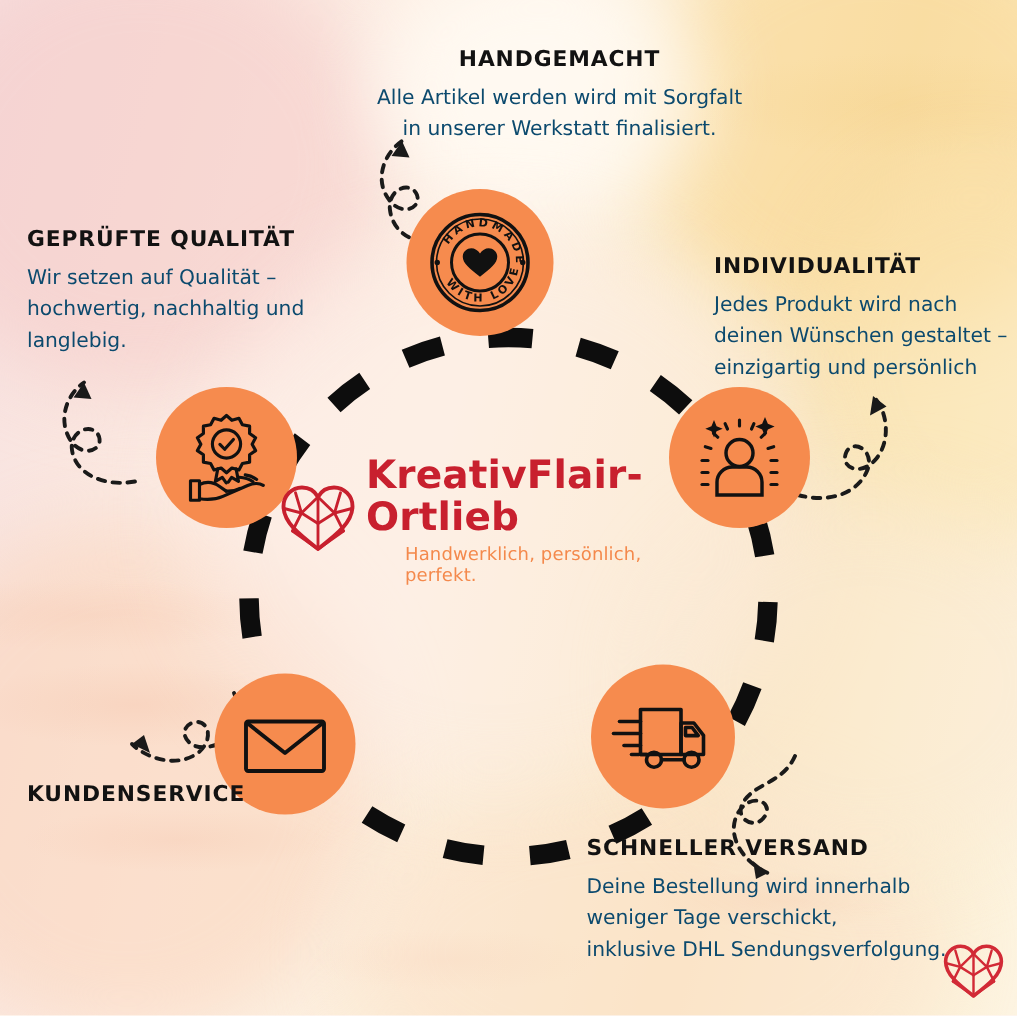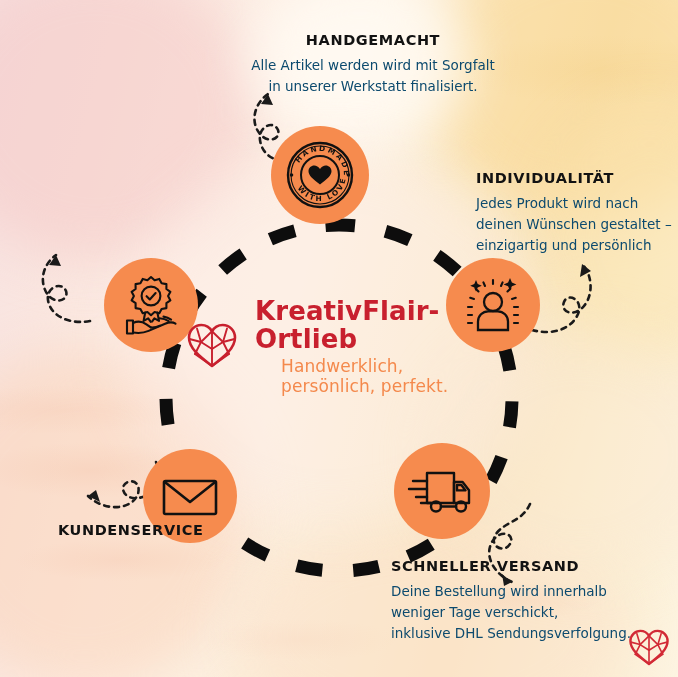--- a/index.html
+++ b/index.html
@@ -81,31 +81,31 @@
   .center-title{text-align:center;}
 
   
   #logo{
     position:absolute;
     left:186px;top:316px;
     width:268px;height:62px;
     display:flex;align-items:center;
   }
   #logo .mark{flex:0 0 auto;margin-right:6px;}
-  #logo .words{display:flex;flex-direction:column;justify-content:center;margin-left:11px;}
+  #logo .words{display:flex;flex-direction:column;justify-content:center;}
   #logo .brand{
     font-family:"DejaVu Sans", sans-serif;
     font-size:26px;font-weight:bold;
     color:#C8202E;
     letter-spacing:.1px;
     line-height:1.05;
   }
   #logo .tagline{
     font-family:"DejaVu Sans", sans-serif;
-    font-size:17px;
+    font-size:12px;
     color:#F4894C;
     margin-top:3px;
     margin-left:26px;
     letter-spacing:.1px;
   }
   #watermark{position:absolute;right:8px;bottom:6px;opacity:.95;}
 
   .arrow{position:absolute;}
 </style>
 </head>
@@ -256,29 +256,35 @@
       </g>
     </svg>
   </div>
 
   <div class="block center-title" style="left:218px;top:32px;width:310px;text-align:center;">
     <h3>HANDGEMACHT</h3>
     <p>Alle Artikel werden  wird mit Sorgfalt
 in unserer Werkstatt finalisiert.</p>
   </div>
 
+  <div class="block" style="left:18px;top:152px;width:230px;">
+    <h3>GEPRÜFTE QUALITÄT</h3>
+    <p>Wir setzen auf Qualität –
+hochwertig, nachhaltig und
+langlebig.</p>
+  </div>
 
   <div class="block" style="left:476px;top:170px;width:215px;">
     <h3>INDIVIDUALITÄT</h3>
     <p>Jedes Produkt wird nach
 deinen Wünschen gestaltet –
 einzigartig und persönlich</p>
   </div>
 
-  <div class="block" style="left:18px;top:522px;width:240px;margin-left:40px;">
+  <div class="block" style="left:18px;top:522px;width:240px;">
     <h3>KUNDENSERVICE</h3>
   </div>
 
   <div class="block" style="left:391px;top:558px;width:290px;">
     <h3>SCHNELLER VERSAND</h3>
     <p>Deine Bestellung wird innerhalb
 weniger Tage verschickt,
  inklusive DHL Sendungsverfolgung.</p>
   </div>
 

